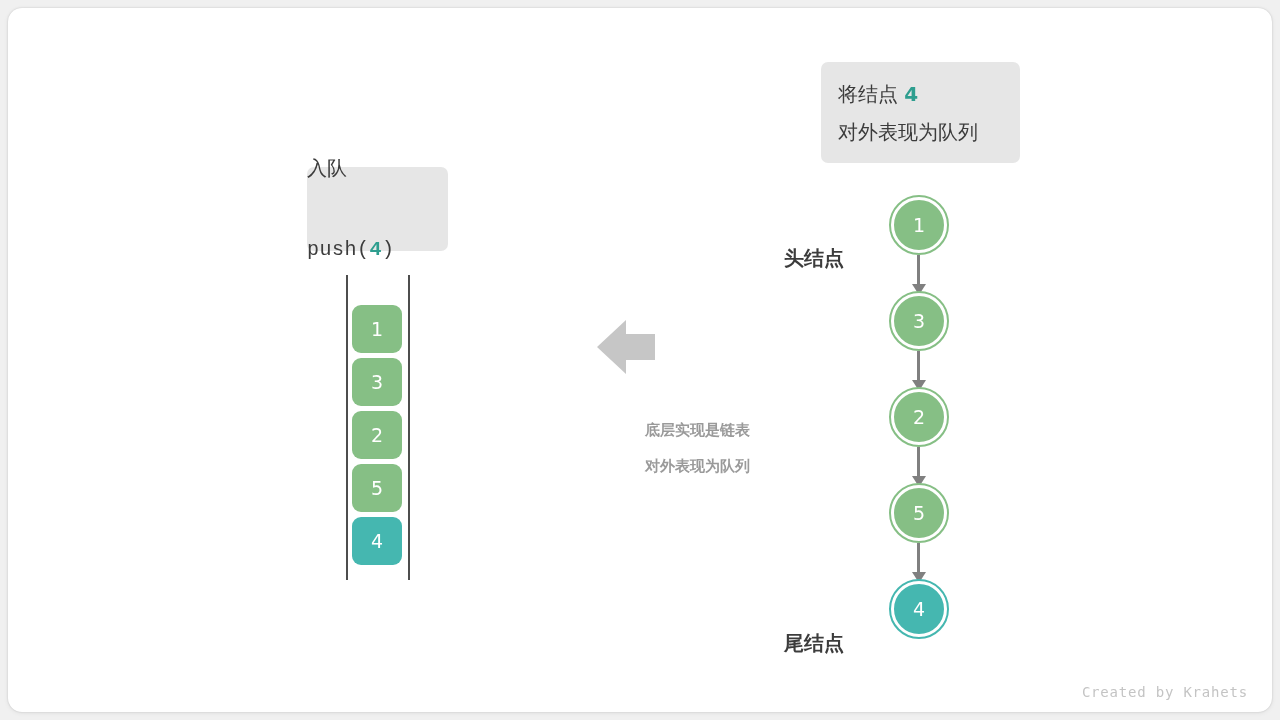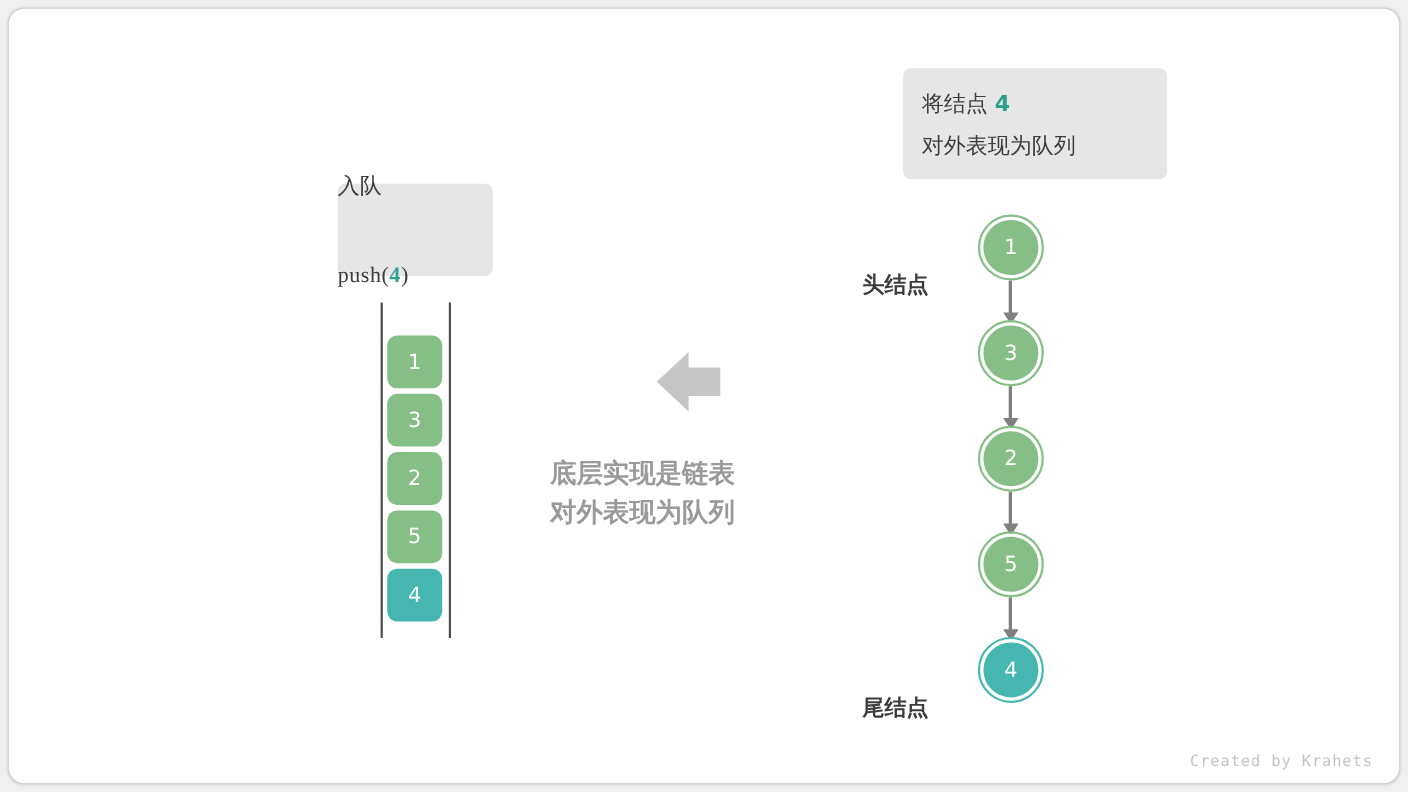--- a/index.html
+++ b/index.html
@@ -40,28 +40,28 @@
     flex-direction: column;
     justify-content: center;
   }
   .note-line {
     color: #3c3c3c;
     font-size: 20px;
     line-height: 34px;
     white-space: pre;
   }
   .note-line.cn { font-family: "DejaVu Sans", sans-serif; }
-  .note-line.mono { font-family: Liberation Serif, serif; letter-spacing: 0.5px; margin-top: 48px; }
+  .note-line.mono { font-family: Liberation Mono, monospace; letter-spacing: 0.5px; margin-top: 48px; }
   .accent { color: #2e9e8f; font-weight: bold; }
 
   #push-note {
     left: 307px; top: 167px; width: 141px; height: 84px;
   }
   #append-note {
-    left: 821px; top: 62px; width: 240px; height: 101px;
+    left: 821px; top: 62px; width: 199px; height: 101px;
     padding-left: 17px;
   }
   #append-note .note-line { line-height: 38px; }
 
   
   #queue-col { position: absolute; left: 330px; top: 275px; width: 100px; height: 320px; }
 
   .rail {
     position: absolute;
     top: 0;
@@ -91,24 +91,24 @@
   
   #big-arrow {
     position: absolute;
     left: 597px; top: 320px;
     width: 58px; height: 54px;
   }
   #caption {
     position: absolute;
     left: 500px; top: 412px;
     width: 250px;
-    text-align: left;
+    text-align: right;
     color: #9a9a9a;
     font-family: "DejaVu Sans", sans-serif;
-    font-size: 24px;
+    font-size: 15px;
     font-weight: bold;
     line-height: 36px;
   }
   #caption div { white-space: pre; }
 
   
   #list-area { position: absolute; left: 770px; top: 180px; width: 250px; height: 480px; }
 
   .node {
     position: absolute;

